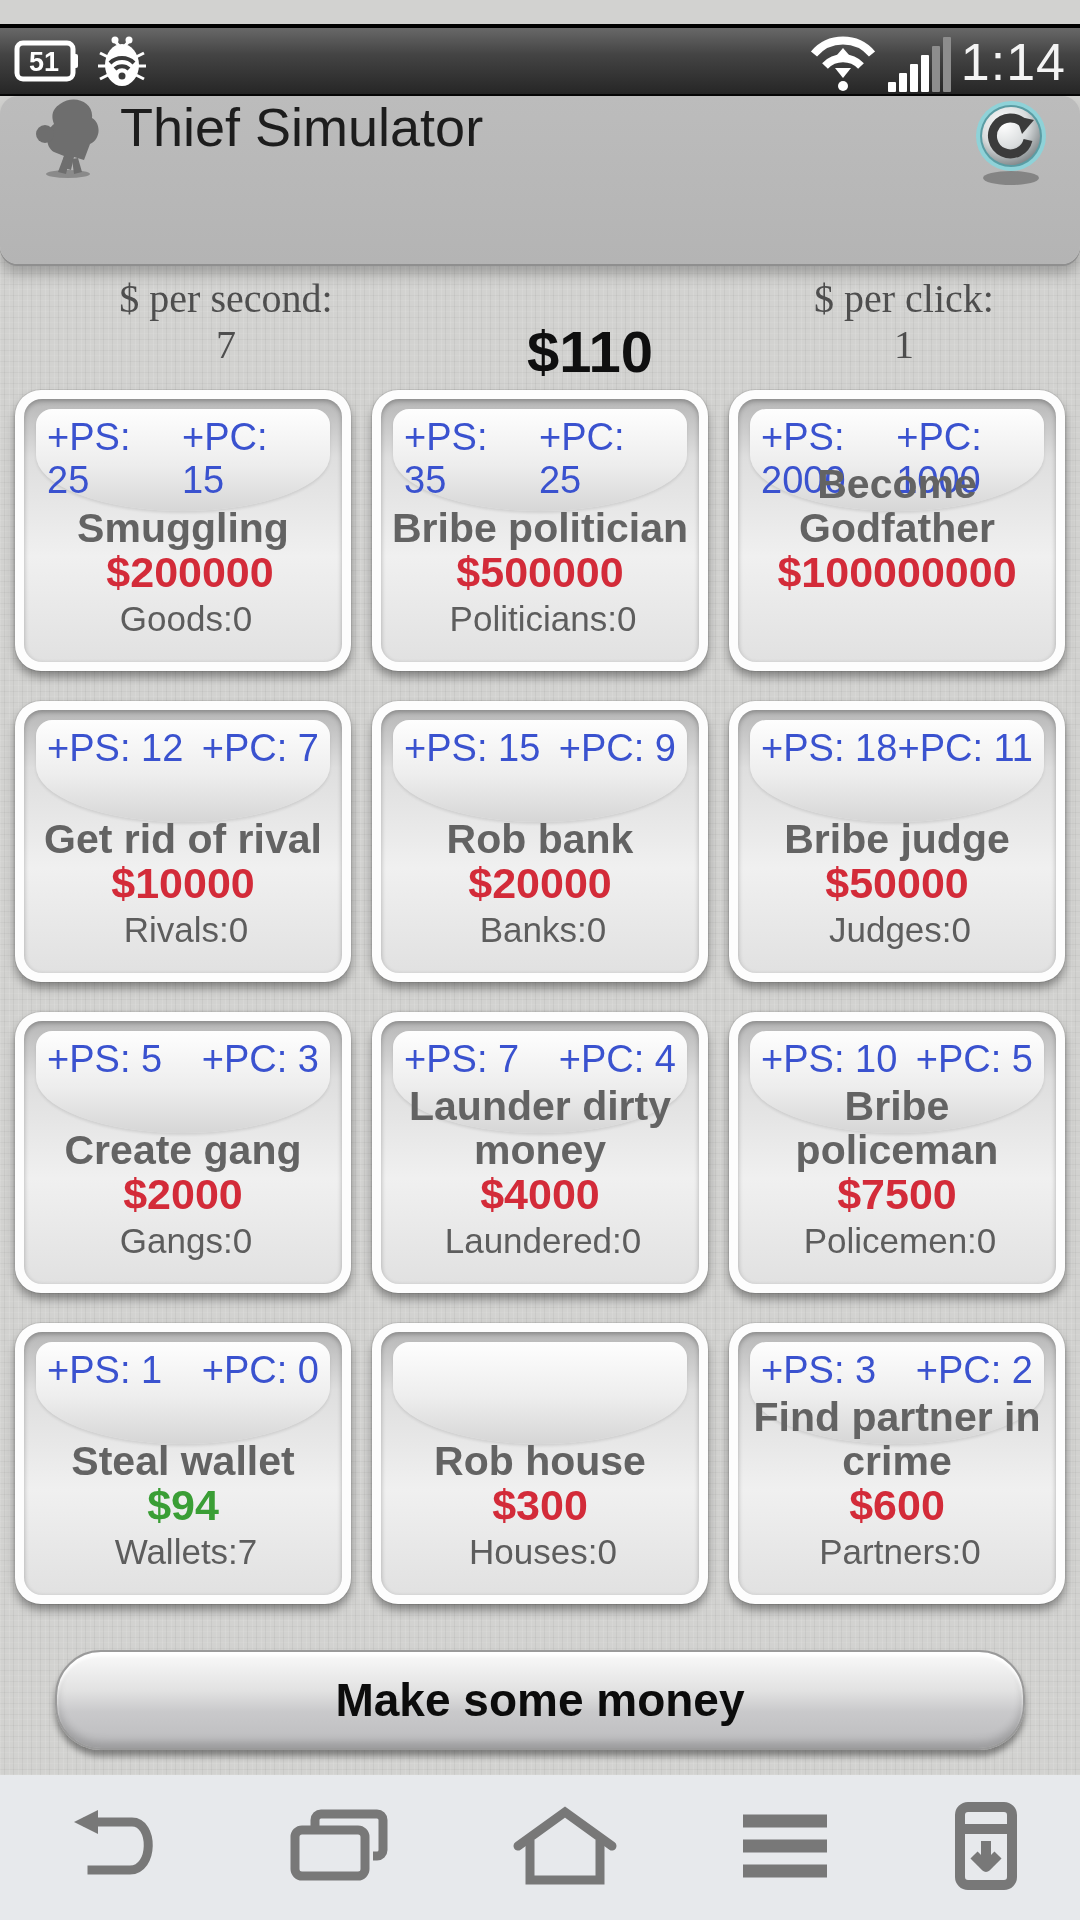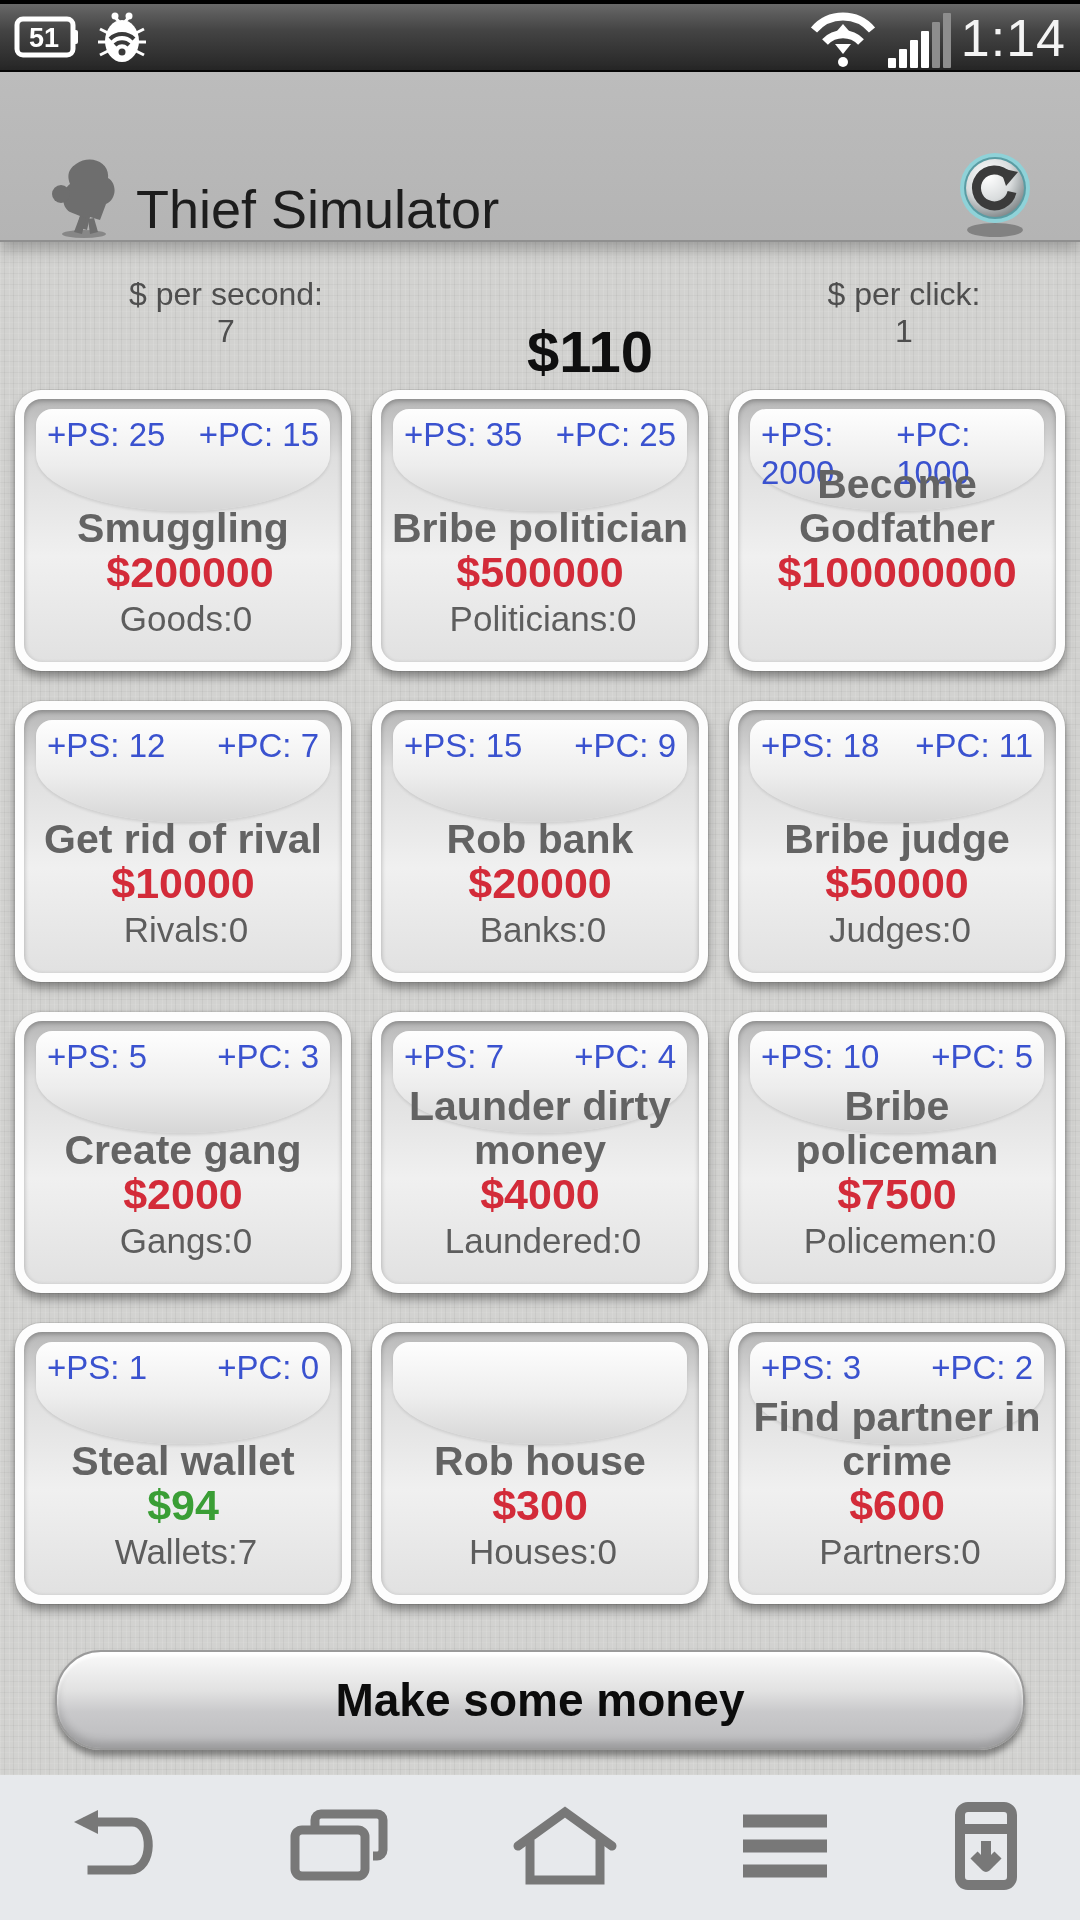--- a/index.html
+++ b/index.html
@@ -7,50 +7,50 @@
   body {
     font-family:"Liberation Sans", sans-serif;
     width:1080px; height:1920px; overflow:hidden; position:relative;
     background:#d2d2d0;
   }
 
   
   .status-bar{
     height:72px; background:linear-gradient(180deg,#686868 0%,#444 40%,#262626 100%);
     border-top:4px solid #000; border-bottom:2px solid #070707;
-    display:flex; align-items:center; padding:0 14px; gap:16px;
+    display:flex; align-items:center; padding:0 14px; gap:16px;margin-top:24px;
   }
   .sb-right{ margin-left:auto; display:flex; align-items:flex-end; gap:10px; }
   .sb-time{ color:#f4f4f4; font-size:52px; line-height:60px; letter-spacing:1px; }
   .sig-bars{ display:flex; align-items:flex-end; gap:3px; height:52px; }
   .sig-bars i{ width:8px; background:#fff; display:block; border-radius:1px; }
   .sig-bars i.dim{ background:#8d8d8d; }
 
   
   .header{
     height:168px; background:linear-gradient(180deg,#bcbcbc,#b4b4b4);
-    display:flex; align-items:flex-end; padding:0 46px;
+    display:flex; align-items:flex-start; padding:0 30px;
     box-shadow:0 2px 0 #8f8f8f, 0 10px 14px rgba(0,0,0,.25);
-    position:relative; z-index:5;
+    position:relative; z-index:5;border-radius:18px;
   }
   .app-title{ font-size:54px; color:#1d1d1d; margin-left:14px; }
   .refresh-btn{ margin-left:auto; cursor:pointer; }
 
   
   .content{
     position:absolute; top:242px; bottom:145px; left:0; right:0;
     background-color:#d2d2d0;
     background-image:
       repeating-linear-gradient(90deg, rgba(255,255,255,.10) 0 1px, rgba(0,0,0,0) 1px 4px, rgba(0,0,0,.045) 4px 5px, rgba(0,0,0,0) 5px 9px),
       repeating-linear-gradient(0deg, rgba(255,255,255,.07) 0 1px, rgba(0,0,0,0) 1px 5px, rgba(0,0,0,.035) 5px 6px, rgba(0,0,0,0) 6px 11px);
   }
 
   
   .stats{ display:flex; align-items:flex-start; padding:34px 26px 0 26px; height:146px; }
-  .stat-block{ text-align:center; font-size:32px; color:#4e4e4e; line-height:1.15; }
+  .stat-block{ text-align:center; font-size:40px; color:#4e4e4e; line-height:1.15;font-family:Liberation Serif, serif; }
   .stat-left{ width:400px; }
   .stat-right{ width:300px; margin-left:auto; }
   .balance{ flex:1; text-align:center; font-size:58px; font-weight:bold; color:#0f0f0f; padding-top:42px; }
 
   
   .grid{
     display:grid; grid-template-columns:repeat(3,336px);
     column-gap:21px; row-gap:30px; justify-content:center; margin-top:2px;
   }
   .card{
@@ -65,21 +65,21 @@
   }
   .card-gloss{
     position:absolute; top:19px; left:21px; right:21px; height:102px;
     background:linear-gradient(180deg,#fefefe 0%,#ededed 55%,#d6d6d6 100%);
     border-radius:16px 16px 50% 50% / 16px 16px 56px 56px;
     box-shadow:0 2px 3px rgba(0,0,0,.10);
   }
   .pspc{
     position:absolute; top:26px; left:32px; right:32px;
     display:flex; justify-content:space-between;
-    font-size:33px; color:#3a52cf;
+    font-size:38px; color:#3a52cf;
   }
   .card-title{
     position:absolute; left:12px; right:12px; bottom:120px;
     text-align:center; font-size:41px; font-weight:bold; color:#636363; line-height:1.07;
   }
   .card-price{
     position:absolute; left:0; right:0; bottom:74px;
     text-align:center; font-size:43px; font-weight:bold;
   }
   .card-count{

